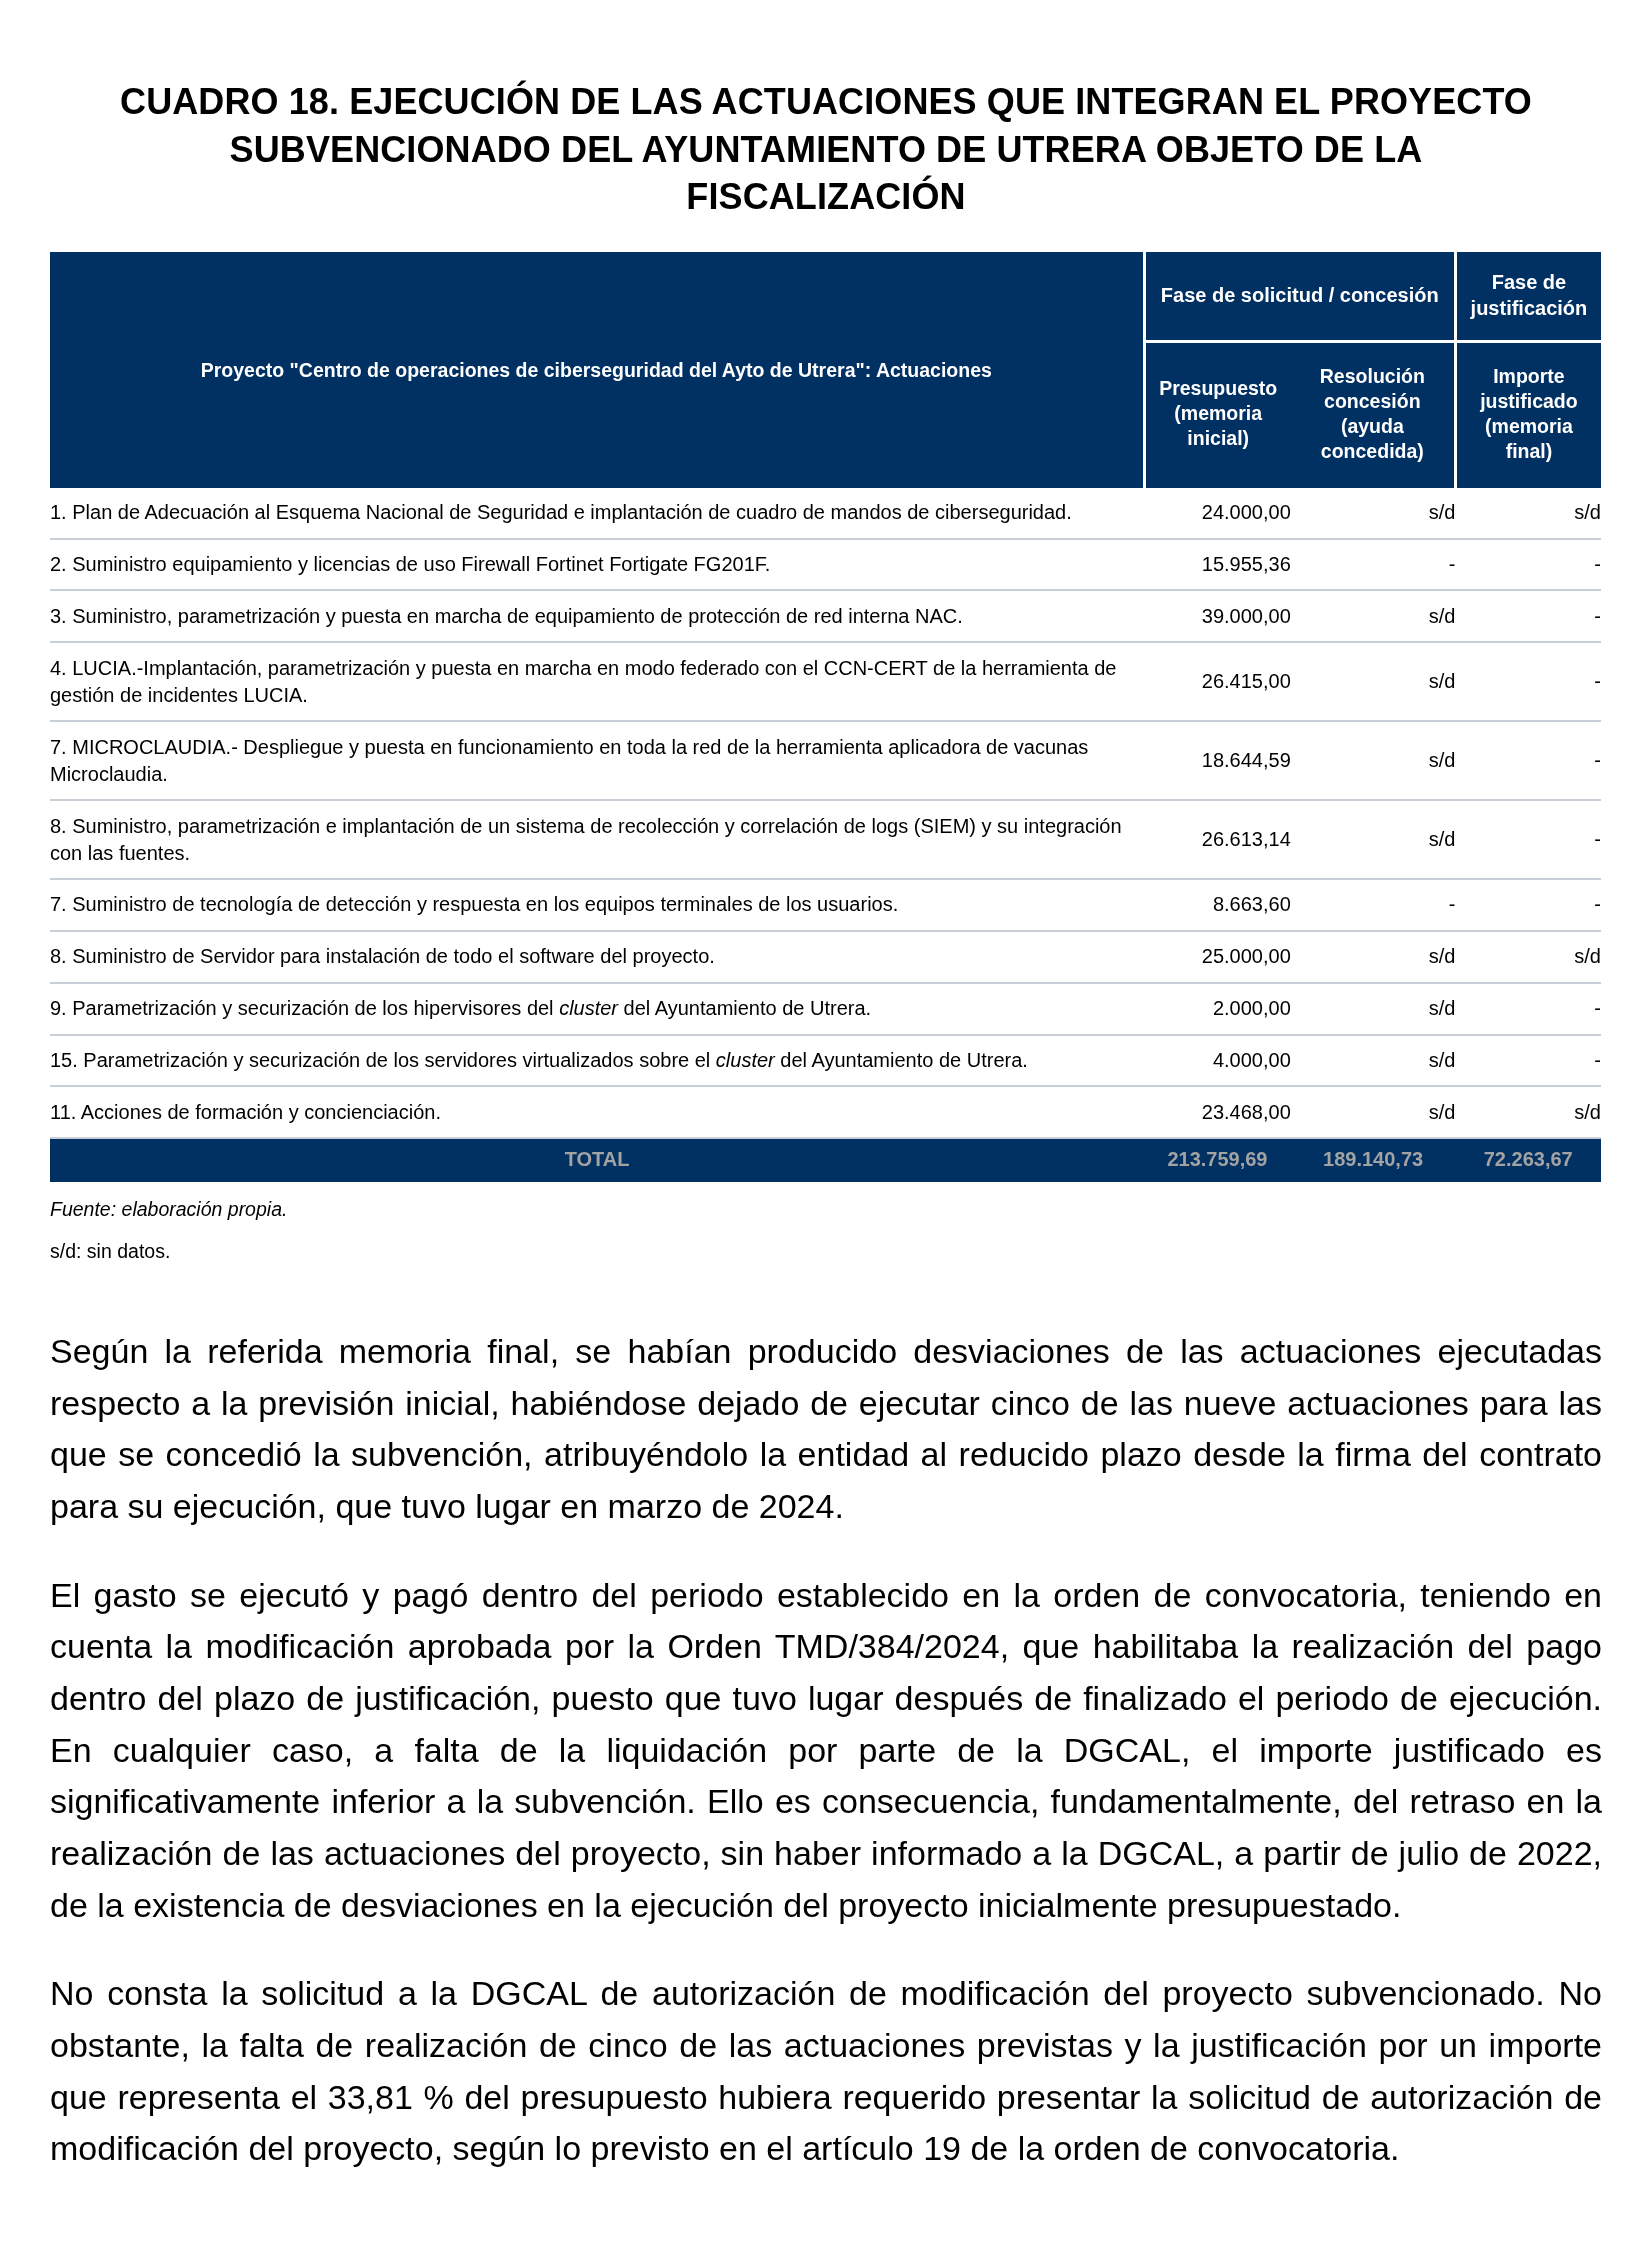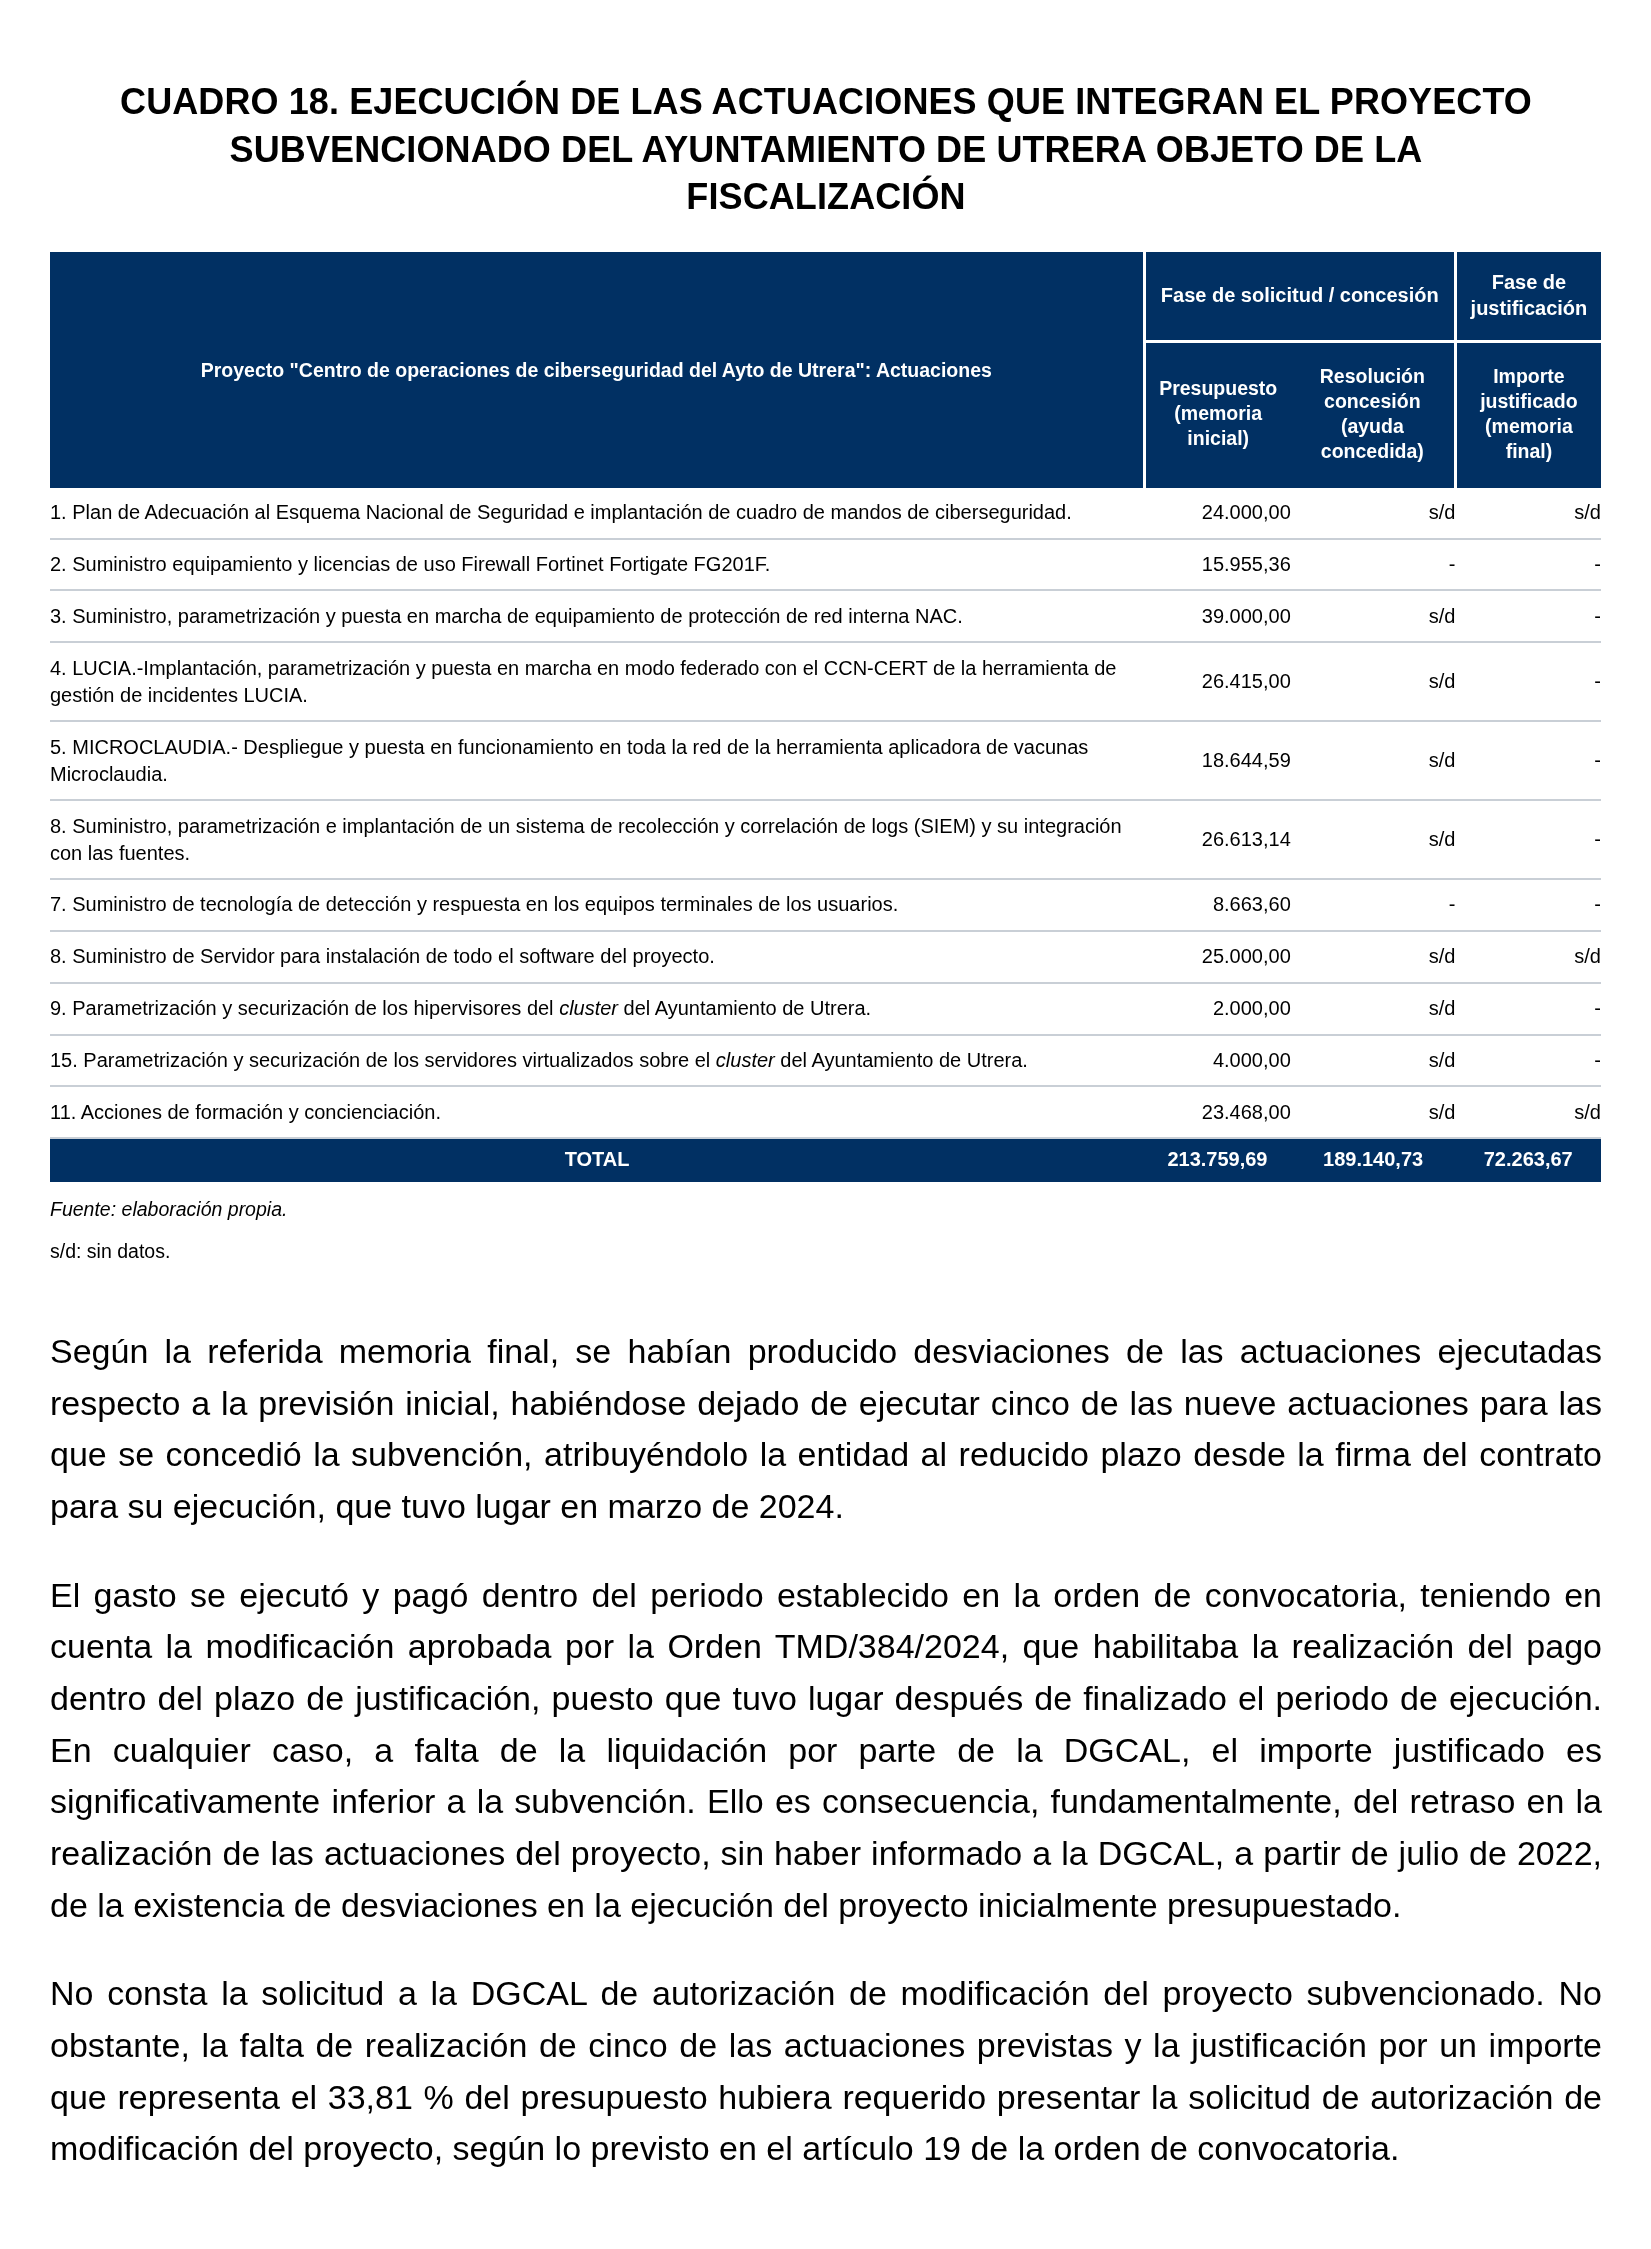--- a/index.html
+++ b/index.html
@@ -101,21 +101,21 @@
     padding-right: 14.6px;
   }
   td.num {
     text-align: right;
     white-space: nowrap;
   }
   td.desc .it { font-style: italic; }
 
   .cuadro tfoot td {
     background: #013063;
-    color: #ffffff;
+    color: #a3a3a3;
     font-weight: bold;
     font-size: 20px;
     padding: 9px 0 10.5px 0;
     text-align: center;
     border-top: 2.4px solid #ffffff;
   }
   .cuadro tfoot td.total-label { text-align: center; }
 
   
   .footnotes {
@@ -191,21 +191,21 @@
             <td class="num">s/d</td>
             <td class="num">-</td>
           </tr>
           <tr>
             <td class="desc">4. LUCIA.-Implantación, parametrización y puesta en marcha en modo federado con el CCN-CERT de la herramienta de gestión de incidentes LUCIA.</td>
             <td class="num">26.415,00</td>
             <td class="num">s/d</td>
             <td class="num">-</td>
           </tr>
           <tr>
-            <td class="desc">5. MICROCLAUDIA.- Despliegue y puesta en funcionamiento en toda la red de la herramienta aplicadora de vacunas Microclaudia.</td>
+            <td class="desc">7. MICROCLAUDIA.- Despliegue y puesta en funcionamiento en toda la red de la herramienta aplicadora de vacunas Microclaudia.</td>
             <td class="num">18.644,59</td>
             <td class="num">s/d</td>
             <td class="num">-</td>
           </tr>
           <tr>
             <td class="desc">8. Suministro, parametrización e implantación de un sistema de recolección y correlación de logs (SIEM) y su integración con las fuentes.</td>
             <td class="num">26.613,14</td>
             <td class="num">s/d</td>
             <td class="num">-</td>
           </tr>

